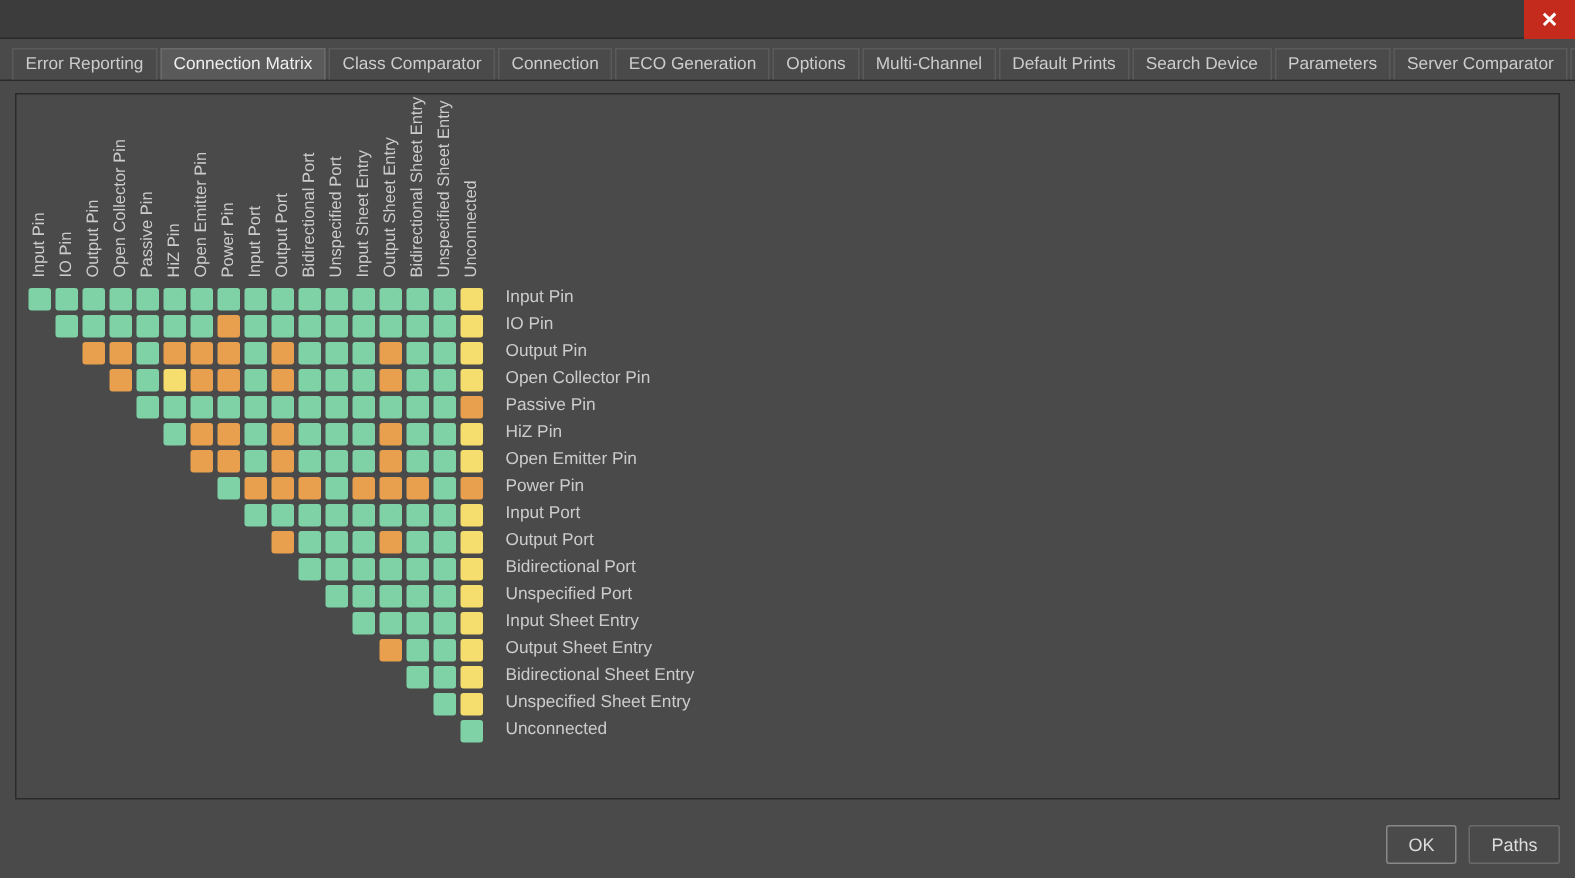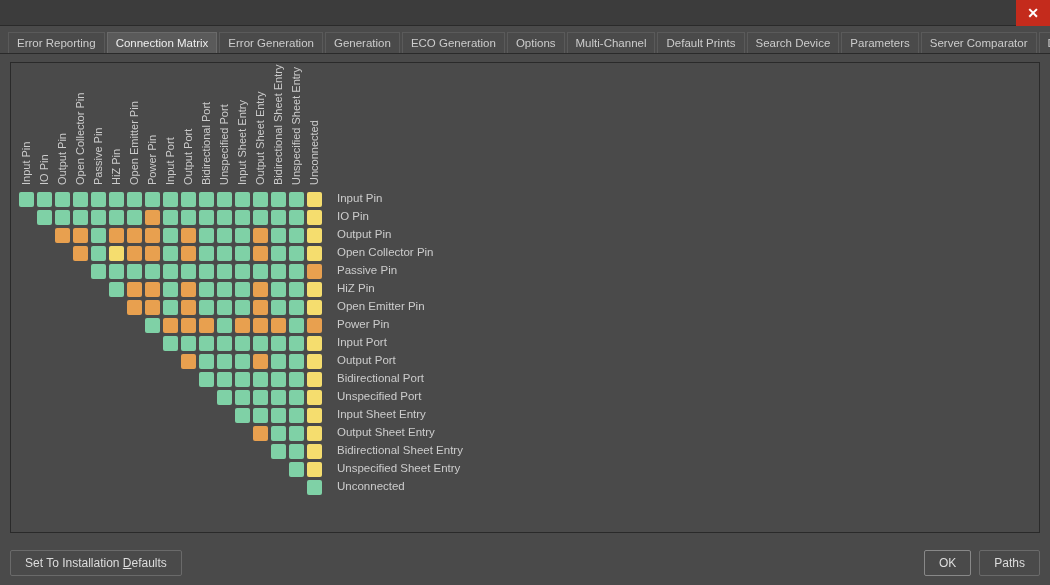--- a/index.html
+++ b/index.html
@@ -152,22 +152,22 @@
 
 <div class="titlebar">
   <div class="close">
     <span>✕</span>
   </div>
 </div>
 
 <div class="tabs" id="tab-strip">
     <div class="tab">Error Reporting</div>
     <div class="tab active">Connection Matrix</div>
-    <div class="tab">Error Generation</div>
-    <div class="tab">Generation</div>
+    <div class="tab">Class Comparator</div>
+    <div class="tab">Connection</div>
     <div class="tab">ECO Generation</div>
     <div class="tab">Options</div>
     <div class="tab">Multi-Channel</div>
     <div class="tab">Default Prints</div>
     <div class="tab">Search Device</div>
     <div class="tab">Parameters</div>
     <div class="tab">Server Comparator</div>
     <div class="tab">Device Sh</div>
   </div>
 
@@ -395,19 +395,16 @@
         </div>
         <div class="row" style="top: 416px;">
           <div class="cell c-none" title="Unconnected / Unconnected" style="left: 296px;"></div>
           <div class="row-label" style="left: 326px;">Unconnected</div>
         </div>
       </div>
   </div>
 </div>
 
 <div class="footer">
-  <button class="btn">
-    <span>Set To Installation <span class="u">D</span>efaults</span>
-  </button>
   <div class="spacer"></div>
   <button class="btn primary">OK</button>
   <button class="btn">Paths</button>
 </div>
 
 </body></html>

